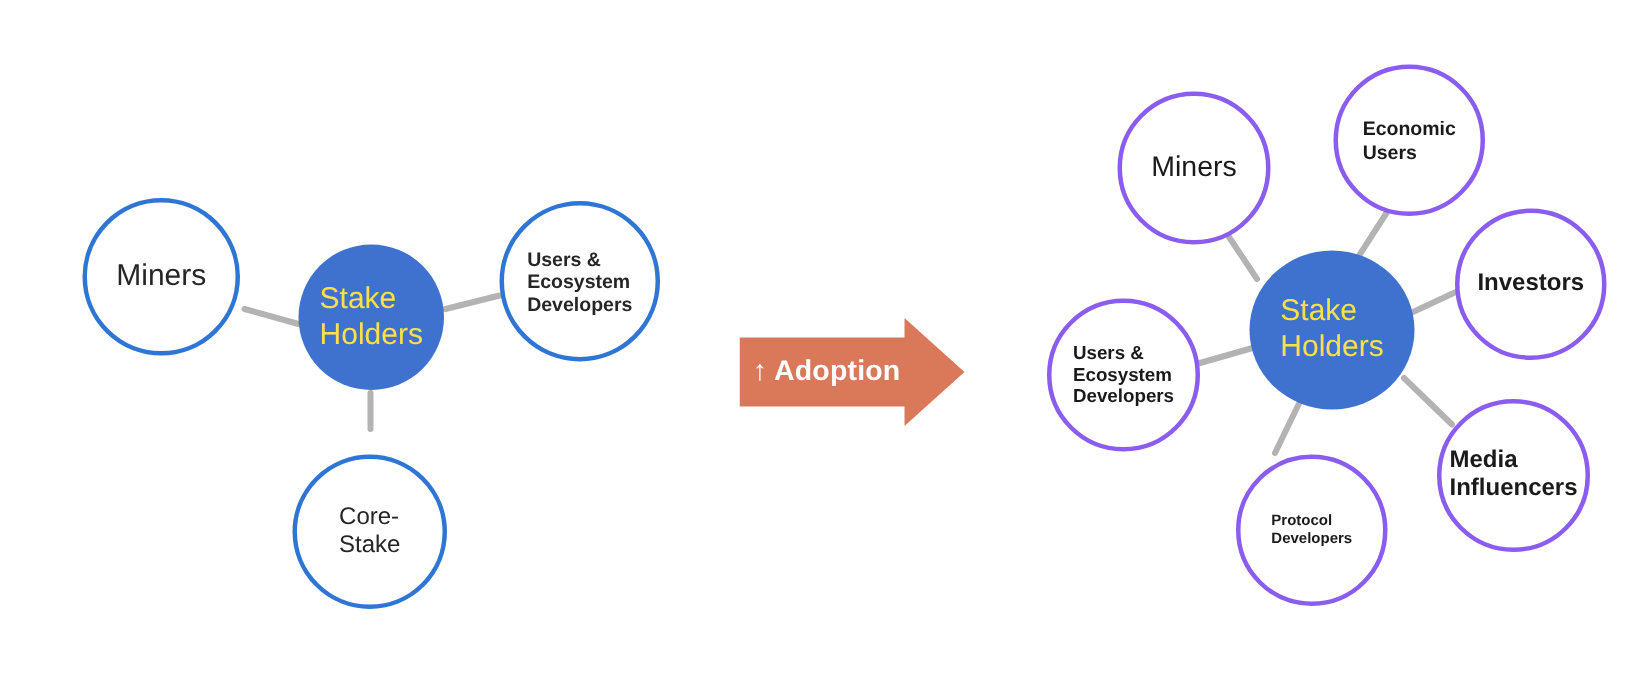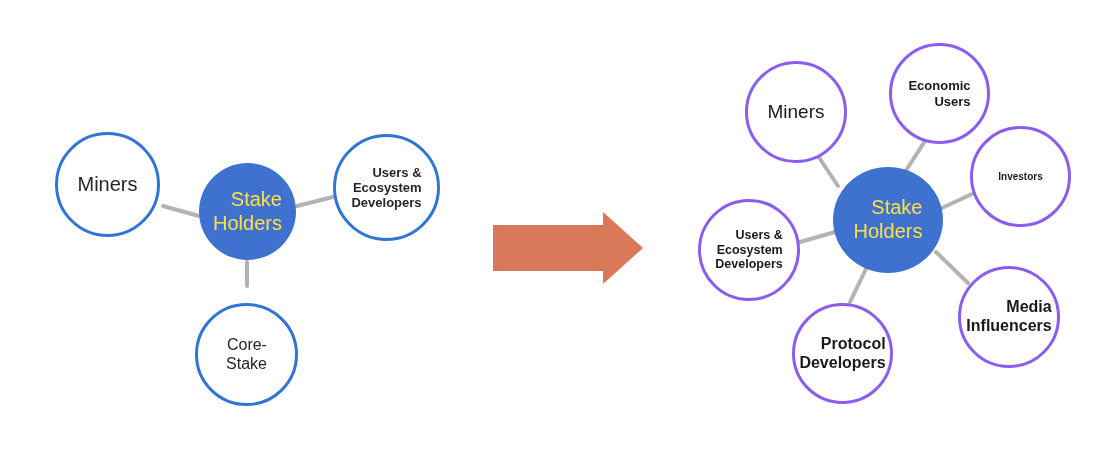--- a/index.html
+++ b/index.html
@@ -18,21 +18,21 @@
     position:absolute; left:0; top:0;
     width:1100px; height:462px;
     pointer-events:none;
   }
   .node {
     position:absolute;
     border-radius:50%;
     display:flex;
     align-items:center;
     justify-content:center;
-    text-align:right;
+    text-align:left;
     line-height:1.18;
     background:#ffffff;
   }
   .node .label { display:block; padding:0 6px; }
   .node.hub {
     background:#3f72ce;
     border:none;
     color:#fde047;
   }
   .node.ring-blue { border:3px solid #2e75d4; color:#262626; }
@@ -104,45 +104,46 @@
     <span class="label">
       <span>Core-</span><br>
       <span>Stake</span>
     </span>
   </div>
 
   <div id="adoption-arrow">
     <svg viewBox="0 0 150 76">
       <path d="M0 15 L110 15 L110 2 L150 38 L110 74 L110 61 L0 61 Z" fill="#d9795a"></path>
     </svg>
+    <div class="arrow-text">↑ Adoption</div>
   </div>
 
   <div class="node ring-purple t-light" style="left:745px; top:61px; width:102px; height:102px; font-size:19px;">
     <span class="label">Miners</span>
   </div>
 
   <div class="node ring-purple t-bold" style="left:889px; top:43px; width:101px; height:101px; font-size:13px;">
     <span class="label">
       <span>Economic</span><br>
       <span>Users</span>
     </span>
   </div>
 
-  <div class="node ring-purple t-bold" style="left:970px; top:126px; width:101px; height:101px; font-size:10px;">
+  <div class="node ring-purple t-bold" style="left:970px; top:139px; width:101px; height:101px; font-size:16px;">
     <span class="label">Investors</span>
   </div>
 
   <div class="node ring-purple t-bold" style="left:958px; top:266px; width:102px; height:102px; font-size:16px;">
     <span class="label">
       <span>Media</span><br>
       <span>Influencers</span>
     </span>
   </div>
 
-  <div class="node ring-purple t-bold" style="left:792px; top:303px; width:101px; height:101px; font-size:16px;">
+  <div class="node ring-purple t-bold" style="left:824px; top:303px; width:101px; height:101px; font-size:10px;">
     <span class="label">
       <span>Protocol</span><br>
       <span>Developers</span>
     </span>
   </div>
 
   <div class="node ring-purple t-bold" style="left:698px; top:199px; width:102px; height:102px; font-size:12.5px;">
     <span class="label">
       <span>Users &amp;</span><br>
       <span>Ecosystem</span><br>

